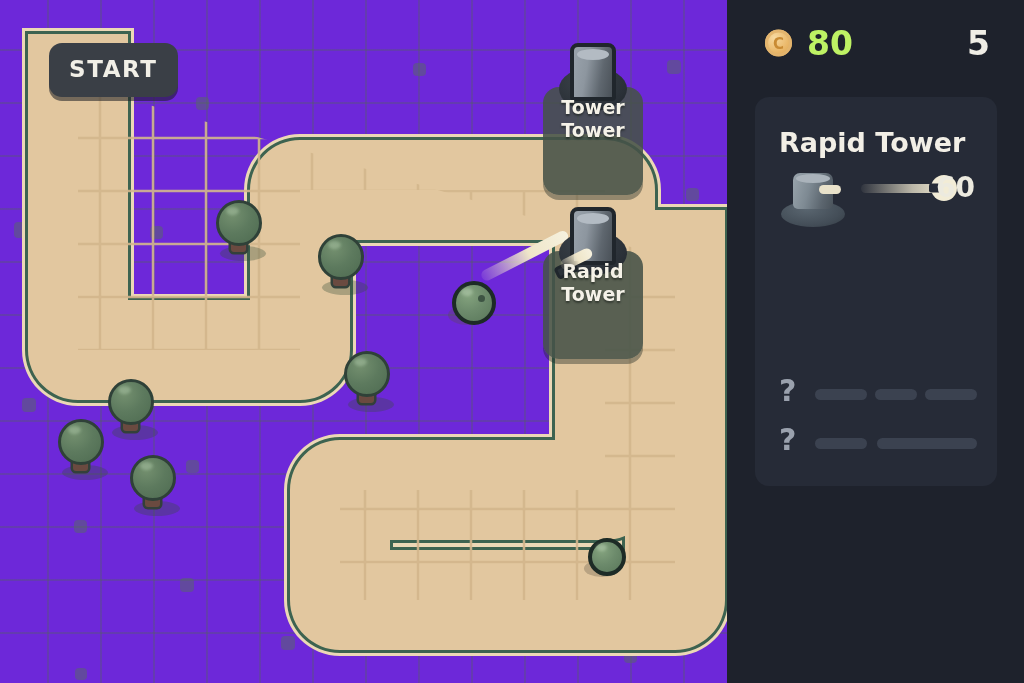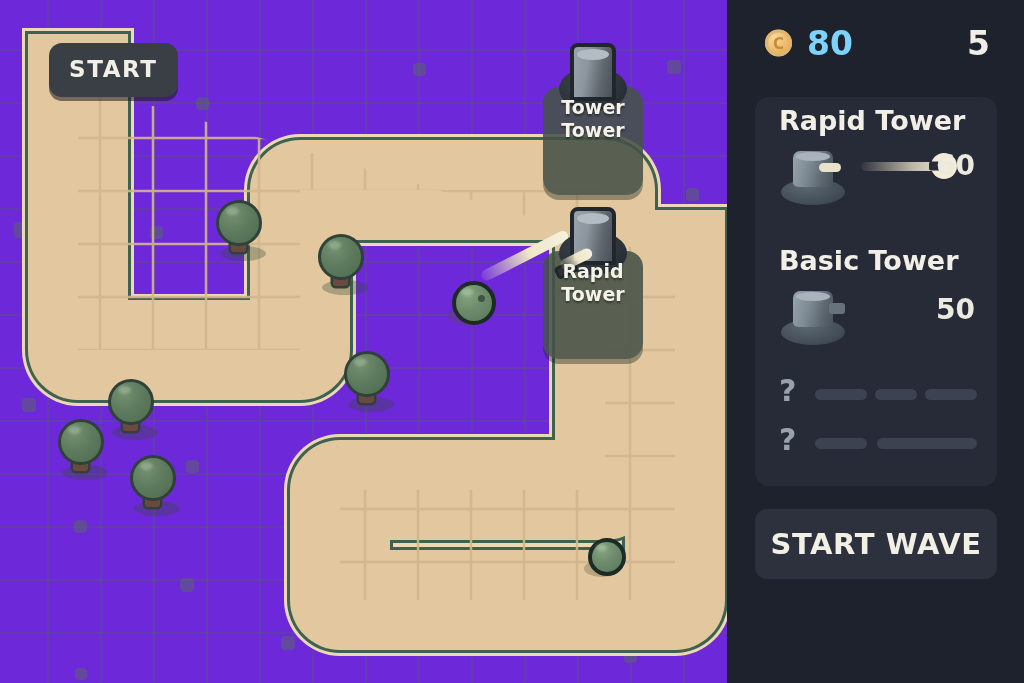--- a/index.html
+++ b/index.html
@@ -132,21 +132,21 @@
     background:radial-gradient(circle at 35% 30%, #f7d9a0 0%, #eab86a 55%, #d79d47 100%);
     box-shadow:inset 0 0 0 3px rgba(227,180,110,0.95);
   }
   #coin::after {
     content:"C"; position:absolute; inset:0;
     display:flex; align-items:center; justify-content:center;
     font-size:15px; font-weight:bold; color:#c98b34;
   }
   #gold-value {
     position:absolute; left:80px; top:43px; transform:translateY(-50%);
-    color:#7dd3fc; font-size:33px; font-weight:bold;
+    color:#bef264; font-size:33px; font-weight:bold;
   }
   #lives-value {
     position:absolute; right:34px; top:43px; transform:translateY(-50%);
     color:#f0eee6; font-size:33px; font-weight:bold;
   }
 
   #shop-panel {
     position:absolute; left:28px; top:97px; width:242px; height:389px;
     background:#262b37; border-radius:14px;
   }
@@ -365,54 +365,42 @@
   <div id="sidebar">
 
     <div id="hud">
       <div id="coin"></div>
       <div id="gold-value">80</div>
       <div id="lives-value">5</div>
     </div>
 
     <div id="shop-panel">
 
-      <div class="shop-row" style="top:8px;height:110px;text-align:center;">
+      <div class="shop-row" style="top:30px;height:110px;text-align:center;">
         <div class="shop-title" style="top:0;">Rapid Tower</div>
         <div class="shop-icon" style="left:26px;top:44px;width:64px;height:58px;">
           <div class="si-base"></div>
           <div class="si-body">
             <div class="si-cap"></div>
           </div>
           <div class="si-nozzle" style="left:38px;top:14px;background:#e9e2ca;width:22px;height:9px;border-radius:5px;"></div>
         </div>
         <div class="shop-beam" style="left:106px;top:57px;width:86px;"></div>
         <div class="shop-bullet" style="left:176px;top:48px;"></div>
         <div class="price" style="top:44px;">60</div>
       </div>
 
-      <div class="shop-row" style="top:148px;height:110px;">
-        <div class="shop-title" style="top:0;">Basic Tower</div>
-        <div class="shop-icon" style="left:26px;top:44px;width:64px;height:58px;">
-          <div class="si-base"></div>
-          <div class="si-body">
-            <div class="si-cap"></div>
-          </div>
-          <div class="si-nozzle" style="left:48px;top:14px;"></div>
-        </div>
-        <div class="price" style="top:48px;">50</div>
-      </div>
 
       <div class="lock-row" style="top:276px;">
         <div class="qmark">?</div>
         <div class="bar" style="left:60px;top:16px;width:52px;"></div>
         <div class="bar" style="left:120px;top:16px;width:42px;"></div>
         <div class="bar" style="left:170px;top:16px;width:52px;"></div>
       </div>
       <div class="lock-row" style="top:325px;">
         <div class="qmark">?</div>
         <div class="bar" style="left:60px;top:16px;width:52px;"></div>
         <div class="bar" style="left:122px;top:16px;width:100px;"></div>
       </div>
     </div>
 
-    <div id="start-wave">START WAVE</div>
   </div>
 </div>
 
 </body></html>

